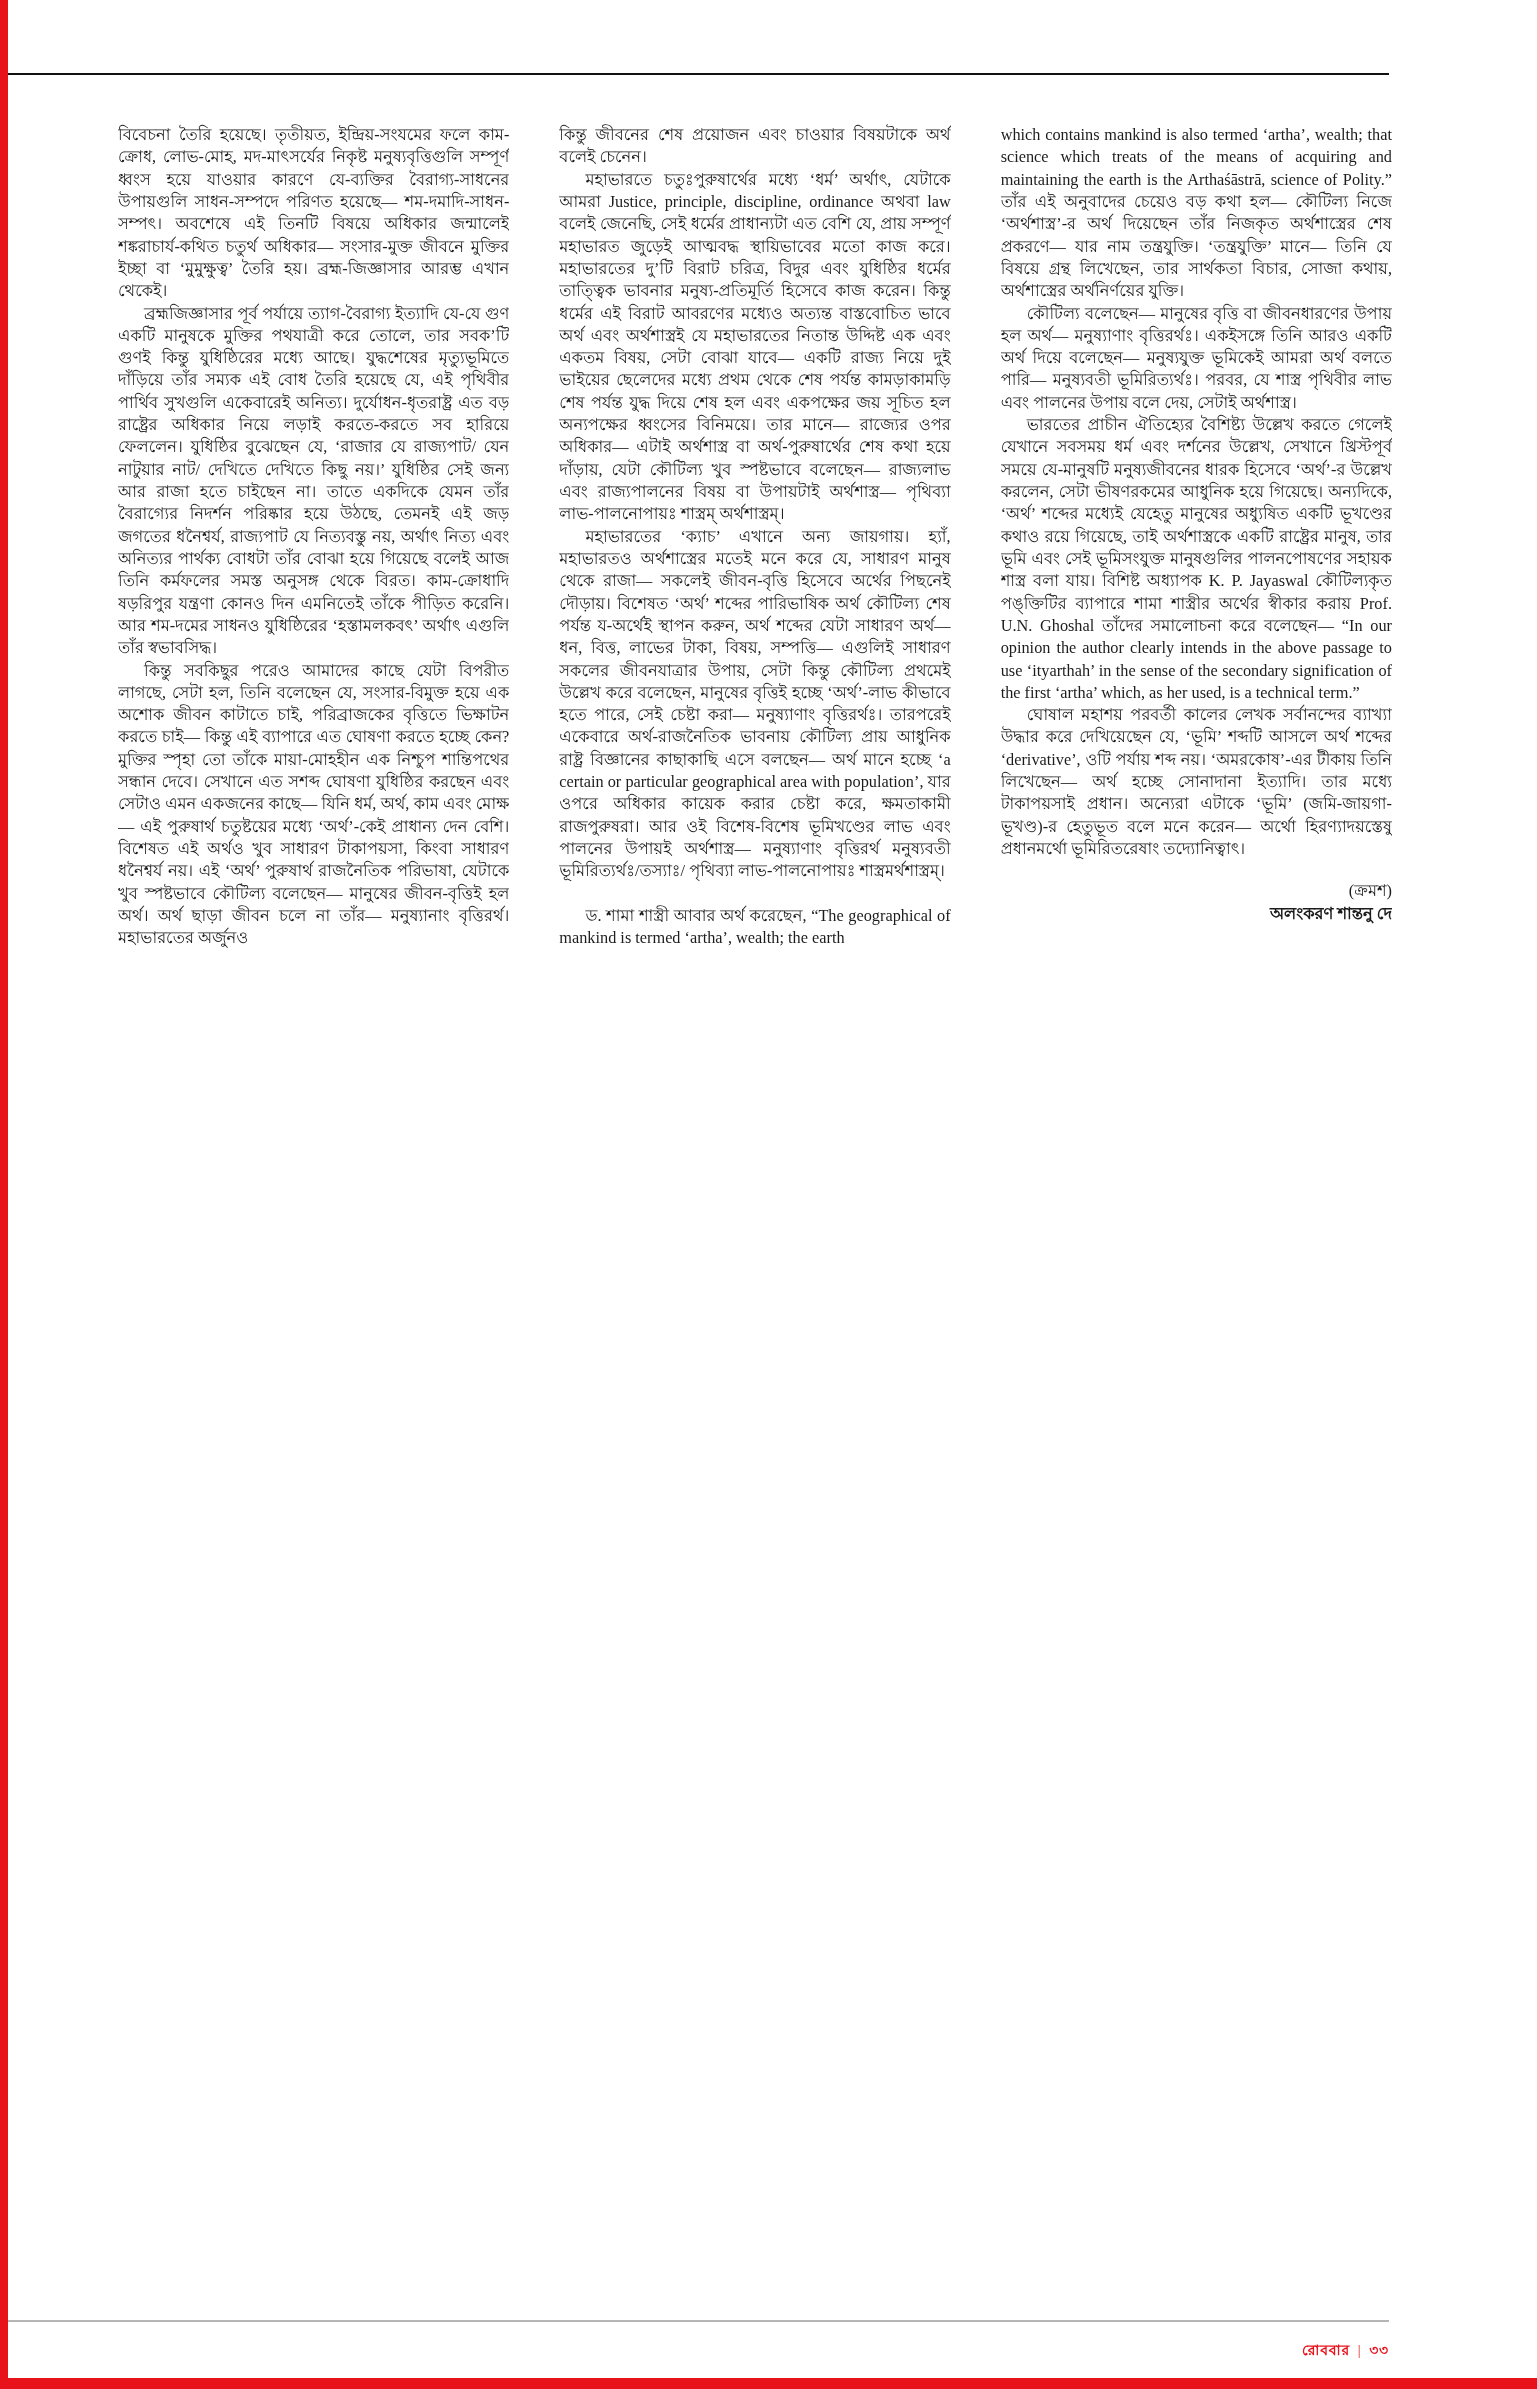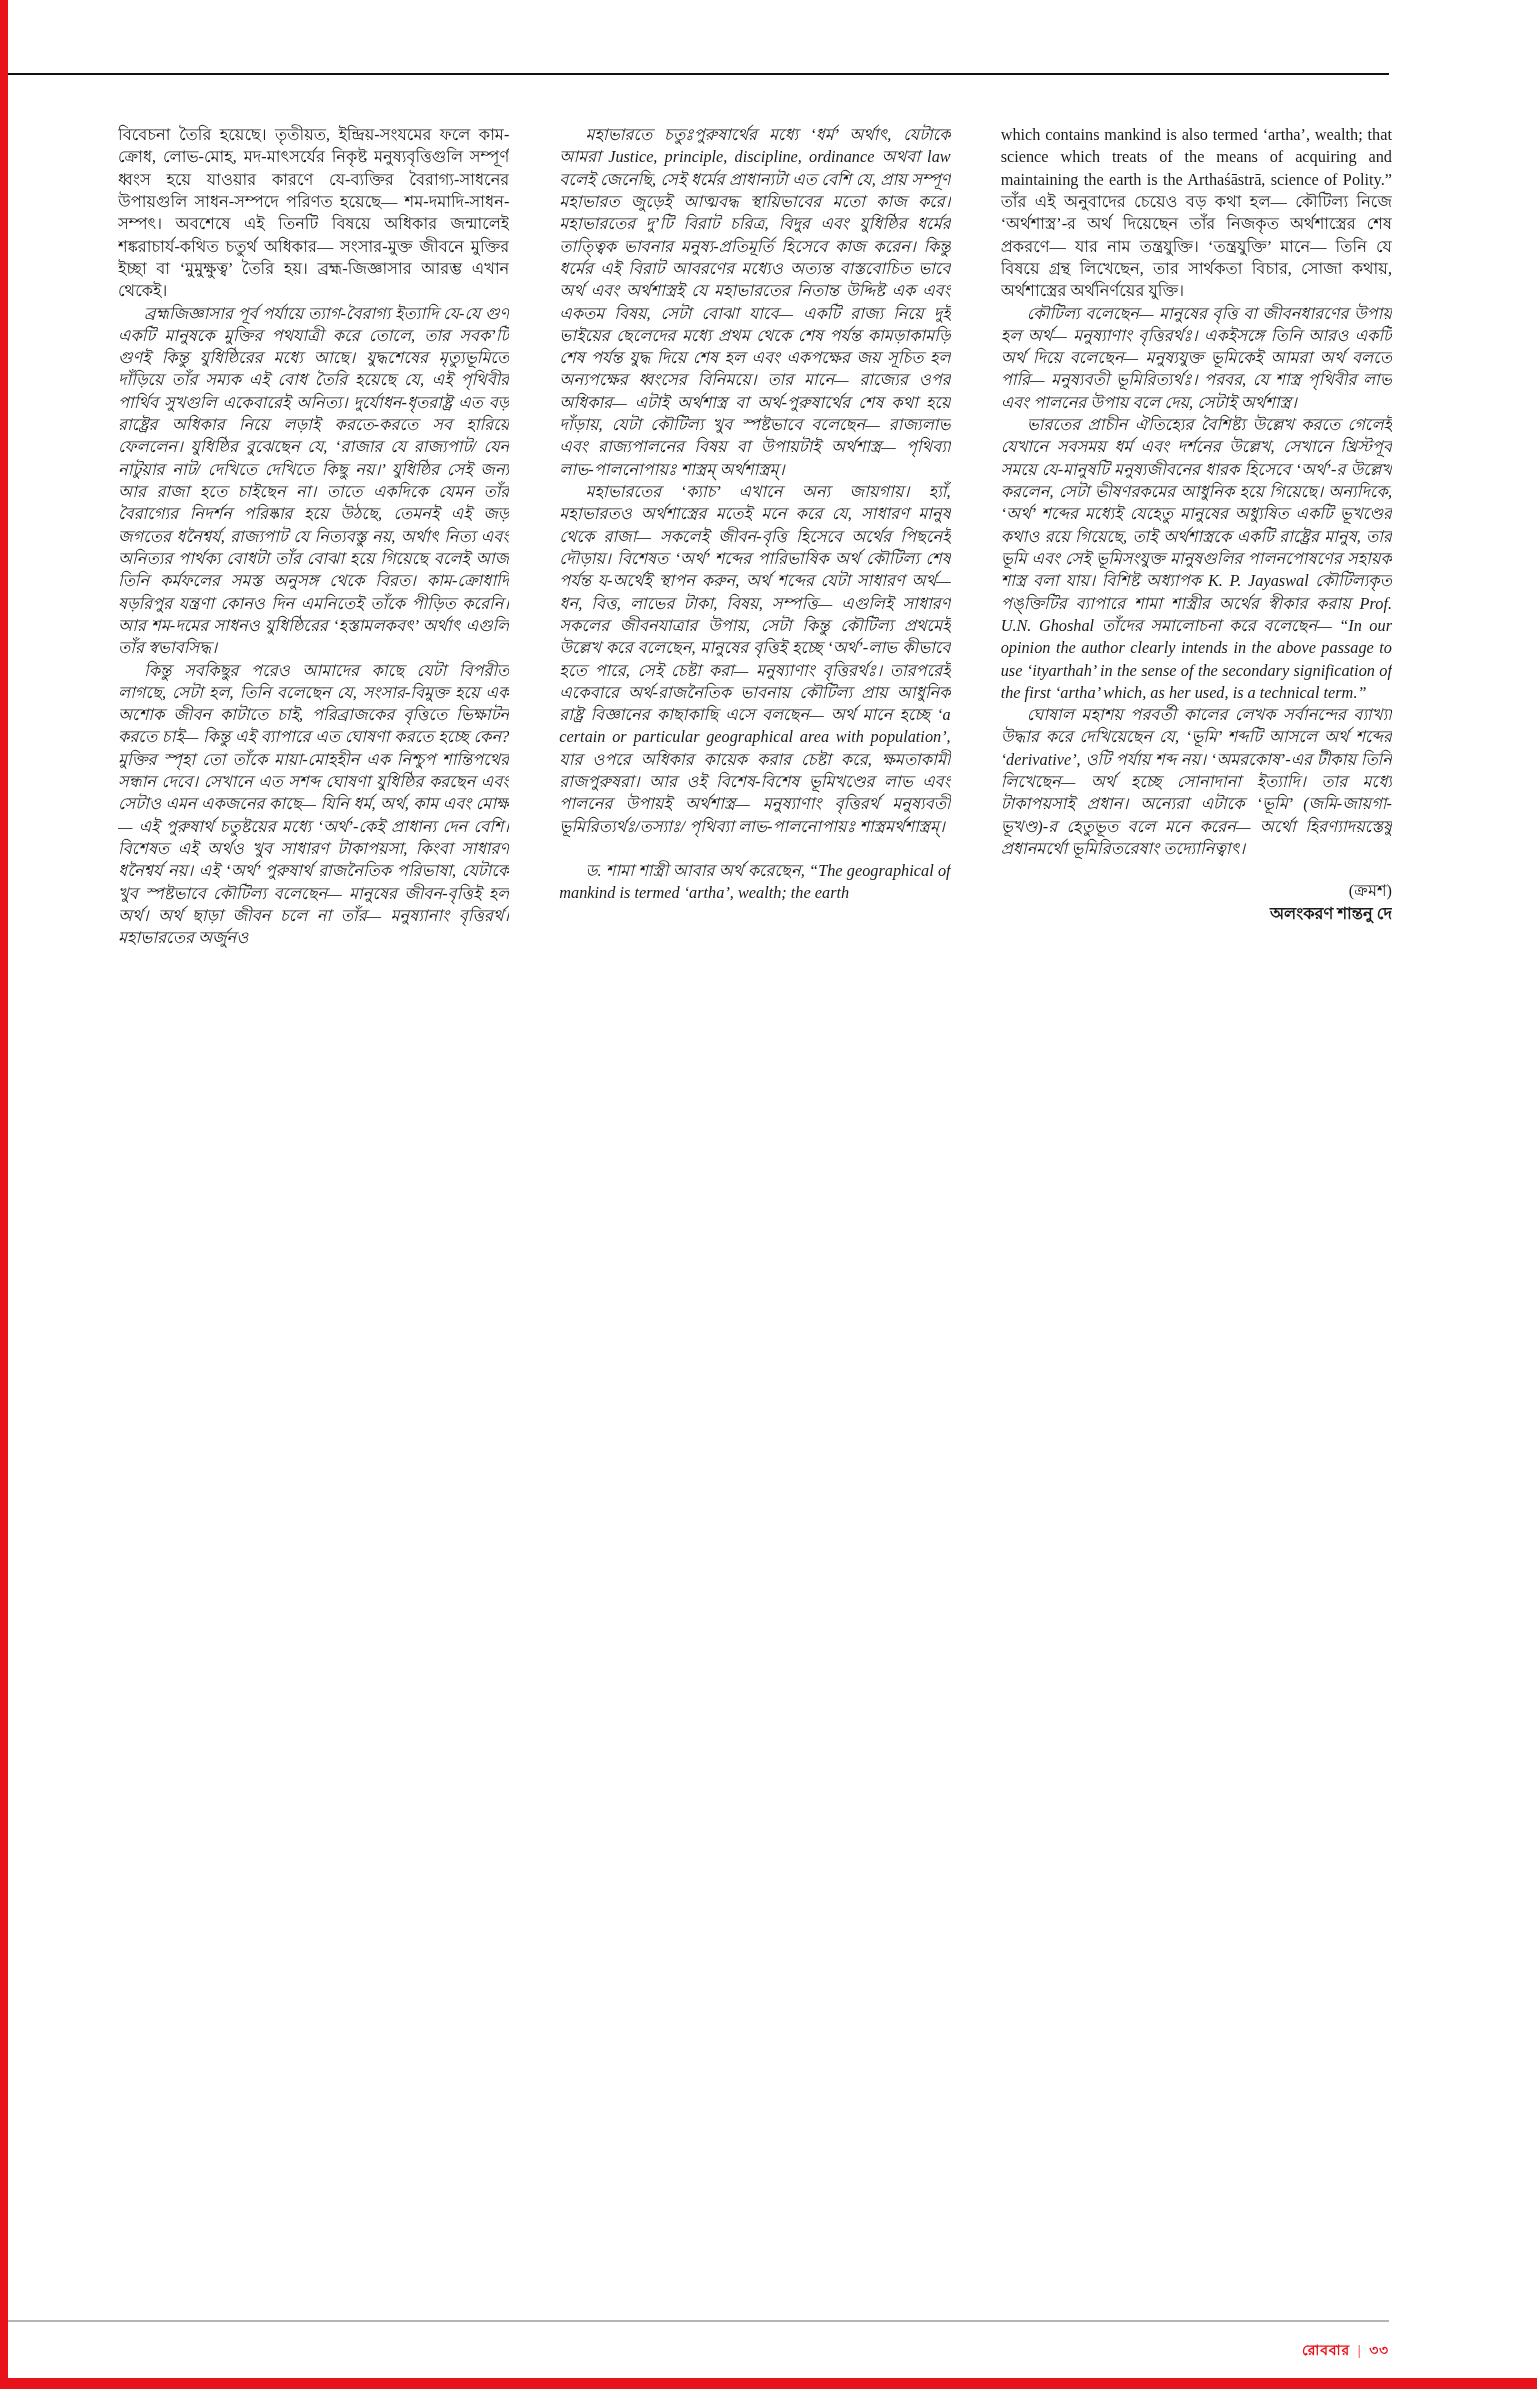--- a/index.html
+++ b/index.html
@@ -39,21 +39,21 @@
     gap: 50px;
   }
   .column {
     flex: 1 1 0;
     font-size: 16.3px;
     line-height: 1.37;
     text-align: justify;
     overflow: hidden;
   }
   .column p { margin: 0; }
-  .column p.indent { text-indent: 1.6em; font-style: italic; }
+  .column p.indent { text-indent: 1.6em; }
   .column p.gap { margin-top: 22px; }
   .credits {
     margin-top: 20px;
     text-align: right;
   }
   .credits .credit-line { display: block; }
   .credits .continued { font-weight: normal; }
   .credits .illustrator { font-weight: bold; }
   .footer-rule {
     position: absolute;
@@ -79,20 +79,21 @@
 
 <main class="columns">
 
   <section class="column">
     <p>বিবেচনা তৈরি হয়েছে। তৃতীয়ত, ইন্দ্রিয়-সংযমের ফলে কাম-ক্রোধ, লোভ-মোহ, মদ-মাৎসর্যের নিকৃষ্ট মনুষ্যবৃত্তিগুলি সম্পূর্ণ ধ্বংস হয়ে যাওয়ার কারণে যে-ব্যক্তির বৈরাগ্য-সাধনের উপায়গুলি সাধন-সম্পদে পরিণত হয়েছে— শম-দমাদি-সাধন-সম্পৎ। অবশেষে এই তিনটি বিষয়ে অধিকার জন্মালেই শঙ্করাচার্য-কথিত চতুর্থ অধিকার— সংসার-মুক্ত জীবনে মুক্তির ইচ্ছা বা ‘মুমুক্ষুত্ব’ তৈরি হয়। ব্রহ্ম-জিজ্ঞাসার আরম্ভ এখান থেকেই।</p>
     <p class="indent">ব্রহ্মজিজ্ঞাসার পূর্ব পর্যায়ে ত্যাগ-বৈরাগ্য ইত্যাদি যে-যে গুণ একটি মানুষকে মুক্তির পথযাত্রী করে তোলে, তার সবক’টি গুণই কিন্তু যুধিষ্ঠিরের মধ্যে আছে। যুদ্ধশেষের মৃত্যুভূমিতে দাঁড়িয়ে তাঁর সম্যক এই বোধ তৈরি হয়েছে যে, এই পৃথিবীর পার্থিব সুখগুলি একেবারেই অনিত্য। দুর্যোধন-ধৃতরাষ্ট্র এত বড় রাষ্ট্রের অধিকার নিয়ে লড়াই করতে-করতে সব হারিয়ে ফেললেন। যুধিষ্ঠির বুঝেছেন যে, ‘রাজার যে রাজ্যপাট/ যেন নাটুয়ার নাট/ দেখিতে দেখিতে কিছু নয়।’ যুধিষ্ঠির সেই জন্য আর রাজা হতে চাইছেন না। তাতে একদিকে যেমন তাঁর বৈরাগ্যের নিদর্শন পরিষ্কার হয়ে উঠছে, তেমনই এই জড় জগতের ধনৈশ্বর্য, রাজ্যপাট যে নিত্যবস্তু নয়, অর্থাৎ নিত্য এবং অনিত্যর পার্থক্য বোধটা তাঁর বোঝা হয়ে গিয়েছে বলেই আজ তিনি কর্মফলের সমস্ত অনুসঙ্গ থেকে বিরত। কাম-ক্রোধাদি ষড়রিপুর যন্ত্রণা কোনও দিন এমনিতেই তাঁকে পীড়িত করেনি। আর শম-দমের সাধনও যুধিষ্ঠিরের ‘হস্তামলকবৎ’ অর্থাৎ এগুলি তাঁর স্বভাবসিদ্ধ।</p>
     <p class="indent">কিন্তু সবকিছুর পরেও আমাদের কাছে যেটা বিপরীত লাগছে, সেটা হল, তিনি বলেছেন যে, সংসার-বিমুক্ত হয়ে এক অশোক জীবন কাটাতে চাই, পরিব্রাজকের বৃত্তিতে ভিক্ষাটন করতে চাই— কিন্তু এই ব্যাপারে এত ঘোষণা করতে হচ্ছে কেন? মুক্তির স্পৃহা তো তাঁকে মায়া-মোহহীন এক নিশ্চুপ শান্তিপথের সন্ধান দেবে। সেখানে এত সশব্দ ঘোষণা যুধিষ্ঠির করছেন এবং সেটাও এমন একজনের কাছে— যিনি ধর্ম, অর্থ, কাম এবং মোক্ষ— এই পুরুষার্থ চতুষ্টয়ের মধ্যে ‘অর্থ’-কেই প্রাধান্য দেন বেশি। বিশেষত এই অর্থও খুব সাধারণ টাকাপয়সা, কিংবা সাধারণ ধনৈশ্বর্য নয়। এই ‘অর্থ’ পুরুষার্থ রাজনৈতিক পরিভাষা, যেটাকে খুব স্পষ্টভাবে কৌটিল্য বলেছেন— মানুষের জীবন-বৃত্তিই হল অর্থ। অর্থ ছাড়া জীবন চলে না তাঁর— মনুষ্যানাং বৃত্তিরর্থ। মহাভারতের অর্জুনও</p>
   </section>
 
   <section class="column">
+    <p>কিন্তু জীবনের শেষ প্রয়োজন এবং চাওয়ার বিষয়টাকে অর্থ বলেই চেনেন।</p>
     <p class="indent">মহাভারতে চতুঃপুরুষার্থের মধ্যে ‘ধর্ম’ অর্থাৎ, যেটাকে আমরা Justice, principle, discipline, ordinance অথবা law বলেই জেনেছি, সেই ধর্মের প্রাধান্যটা এত বেশি যে, প্রায় সম্পূর্ণ মহাভারত জুড়েই আত্মবদ্ধ স্থায়িভাবের মতো কাজ করে। মহাভারতের দু’টি বিরাট চরিত্র, বিদুর এবং যুধিষ্ঠির ধর্মের তাত্ত্বিক ভাবনার মনুষ্য-প্রতিমূর্তি হিসেবে কাজ করেন। কিন্তু ধর্মের এই বিরাট আবরণের মধ্যেও অত্যন্ত বাস্তবোচিত ভাবে অর্থ এবং অর্থশাস্ত্রই যে মহাভারতের নিতান্ত উদ্দিষ্ট এক এবং একতম বিষয়, সেটা বোঝা যাবে— একটি রাজ্য নিয়ে দুই ভাইয়ের ছেলেদের মধ্যে প্রথম থেকে শেষ পর্যন্ত কামড়াকামড়ি শেষ পর্যন্ত যুদ্ধ দিয়ে শেষ হল এবং একপক্ষের জয় সূচিত হল অন্যপক্ষের ধ্বংসের বিনিময়ে। তার মানে— রাজ্যের ওপর অধিকার— এটাই অর্থশাস্ত্র বা অর্থ-পুরুষার্থের শেষ কথা হয়ে দাঁড়ায়, যেটা কৌটিল্য খুব স্পষ্টভাবে বলেছেন— রাজ্যলাভ এবং রাজ্যপালনের বিষয় বা উপায়টাই অর্থশাস্ত্র— পৃথিব্যা লাভ-পালনোপায়ঃ শাস্ত্রম্ অর্থশাস্ত্রম্।</p>
     <p class="indent">মহাভারতের ‘ক্যাচ’ এখানে অন্য জায়গায়। হ্যাঁ, মহাভারতও অর্থশাস্ত্রের মতেই মনে করে যে, সাধারণ মানুষ থেকে রাজা— সকলেই জীবন-বৃত্তি হিসেবে অর্থের পিছনেই দৌড়ায়। বিশেষত ‘অর্থ’ শব্দের পারিভাষিক অর্থ কৌটিল্য শেষ পর্যন্ত য-অর্থেই স্থাপন করুন, অর্থ শব্দের যেটা সাধারণ অর্থ— ধন, বিত্ত, লাভের টাকা, বিষয়, সম্পত্তি— এগুলিই সাধারণ সকলের জীবনযাত্রার উপায়, সেটা কিন্তু কৌটিল্য প্রথমেই উল্লেখ করে বলেছেন, মানুষের বৃত্তিই হচ্ছে ‘অর্থ’-লাভ কীভাবে হতে পারে, সেই চেষ্টা করা— মনুষ্যাণাং বৃত্তিরর্থঃ। তারপরেই একেবারে অর্থ-রাজনৈতিক ভাবনায় কৌটিল্য প্রায় আধুনিক রাষ্ট্র বিজ্ঞানের কাছাকাছি এসে বলছেন— অর্থ মানে হচ্ছে ‘a certain or particular geographical area with population’, যার ওপরে অধিকার কায়েক করার চেষ্টা করে, ক্ষমতাকামী রাজপুরুষরা। আর ওই বিশেষ-বিশেষ ভূমিখণ্ডের লাভ এবং পালনের উপায়ই অর্থশাস্ত্র— মনুষ্যাণাং বৃত্তিরর্থ মনুষ্যবতী ভূমিরিত্যর্থঃ/তস্যাঃ/ পৃথিব্যা লাভ-পালনোপায়ঃ শাস্ত্রমর্থশাস্ত্রম্।</p>
     <p class="indent gap">ড. শামা শাস্ত্রী আবার অর্থ করেছেন, “The geographical of mankind is termed ‘artha’, wealth; the earth</p>
   </section>
 
   <section class="column">
     <p>which contains mankind is also termed ‘artha’, wealth; that science which treats of the means of acquiring and maintaining the earth is the Arthaśāstrā, science of Polity.” তাঁর এই অনুবাদের চেয়েও বড় কথা হল— কৌটিল্য নিজে ‘অর্থশাস্ত্র’-র অর্থ দিয়েছেন তাঁর নিজকৃত অর্থশাস্ত্রের শেষ প্রকরণে— যার নাম তন্ত্রযুক্তি। ‘তন্ত্রযুক্তি’ মানে— তিনি যে বিষয়ে গ্রন্থ লিখেছেন, তার সার্থকতা বিচার, সোজা কথায়, অর্থশাস্ত্রের অর্থনির্ণয়ের যুক্তি।</p>
     <p class="indent">কৌটিল্য বলেছেন— মানুষের বৃত্তি বা জীবনধারণের উপায় হল অর্থ— মনুষ্যাণাং বৃত্তিরর্থঃ। একইসঙ্গে তিনি আরও একটি অর্থ দিয়ে বলেছেন— মনুষ্যযুক্ত ভূমিকেই আমরা অর্থ বলতে পারি— মনুষ্যবতী ভূমিরিত্যর্থঃ। পরবর, যে শাস্ত্র পৃথিবীর লাভ এবং পালনের উপায় বলে দেয়, সেটাই অর্থশাস্ত্র।</p>
     <p class="indent">ভারতের প্রাচীন ঐতিহ্যের বৈশিষ্ট্য উল্লেখ করতে গেলেই যেখানে সবসময় ধর্ম এবং দর্শনের উল্লেখ, সেখানে খ্রিস্টপূর্ব সময়ে যে-মানুষটি মনুষ্যজীবনের ধারক হিসেবে ‘অর্থ’-র উল্লেখ করলেন, সেটা ভীষণরকমের আধুনিক হয়ে গিয়েছে। অন্যদিকে, ‘অর্থ’ শব্দের মধ্যেই যেহেতু মানুষের অধ্যুষিত একটি ভূখণ্ডের কথাও রয়ে গিয়েছে, তাই অর্থশাস্ত্রকে একটি রাষ্ট্রের মানুষ, তার ভূমি এবং সেই ভূমিসংযুক্ত মানুষগুলির পালনপোষণের সহায়ক শাস্ত্র বলা যায়। বিশিষ্ট অধ্যাপক K. P. Jayaswal কৌটিল্যকৃত পঙ্‌ক্তিটির ব্যাপারে শামা শাস্ত্রীর অর্থের স্বীকার করায় Prof. U.N. Ghoshal তাঁদের সমালোচনা করে বলেছেন— “In our opinion the author clearly intends in the above passage to use ‘ityarthah’ in the sense of the secondary signification of the first ‘artha’ which, as her used, is a technical term.”</p>
     <p class="indent">ঘোষাল মহাশয় পরবর্তী কালের লেখক সর্বানন্দের ব্যাখ্যা উদ্ধার করে দেখিয়েছেন যে, ‘ভূমি’ শব্দটি আসলে অর্থ শব্দের ‘derivative’, ওটি পর্যায় শব্দ নয়। ‘অমরকোষ’-এর টীকায় তিনি লিখেছেন— অর্থ হচ্ছে সোনাদানা ইত্যাদি। তার মধ্যে টাকাপয়সাই প্রধান। অন্যেরা এটাকে ‘ভূমি’ (জমি-জায়গা-ভূখণ্ড)-র হেতুভূত বলে মনে করেন— অর্থো হিরণ্যাদয়স্তেষু প্রধানমর্থো ভূমিরিতরেষাং তদ্যোনিত্বাৎ।</p>

